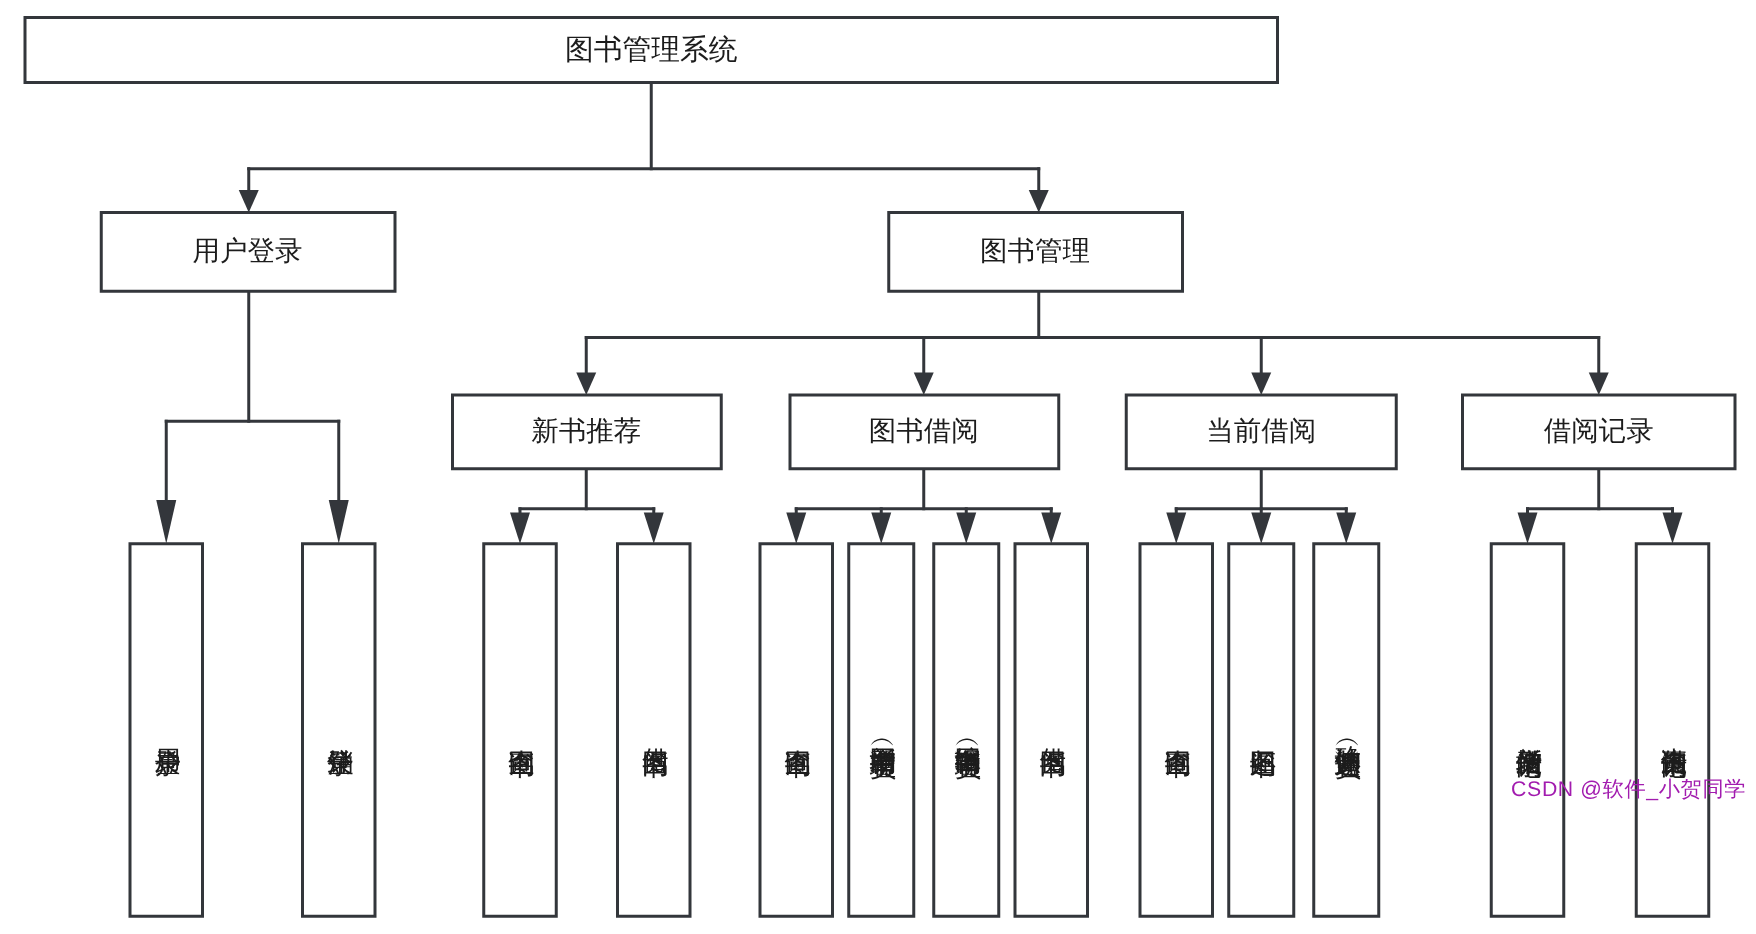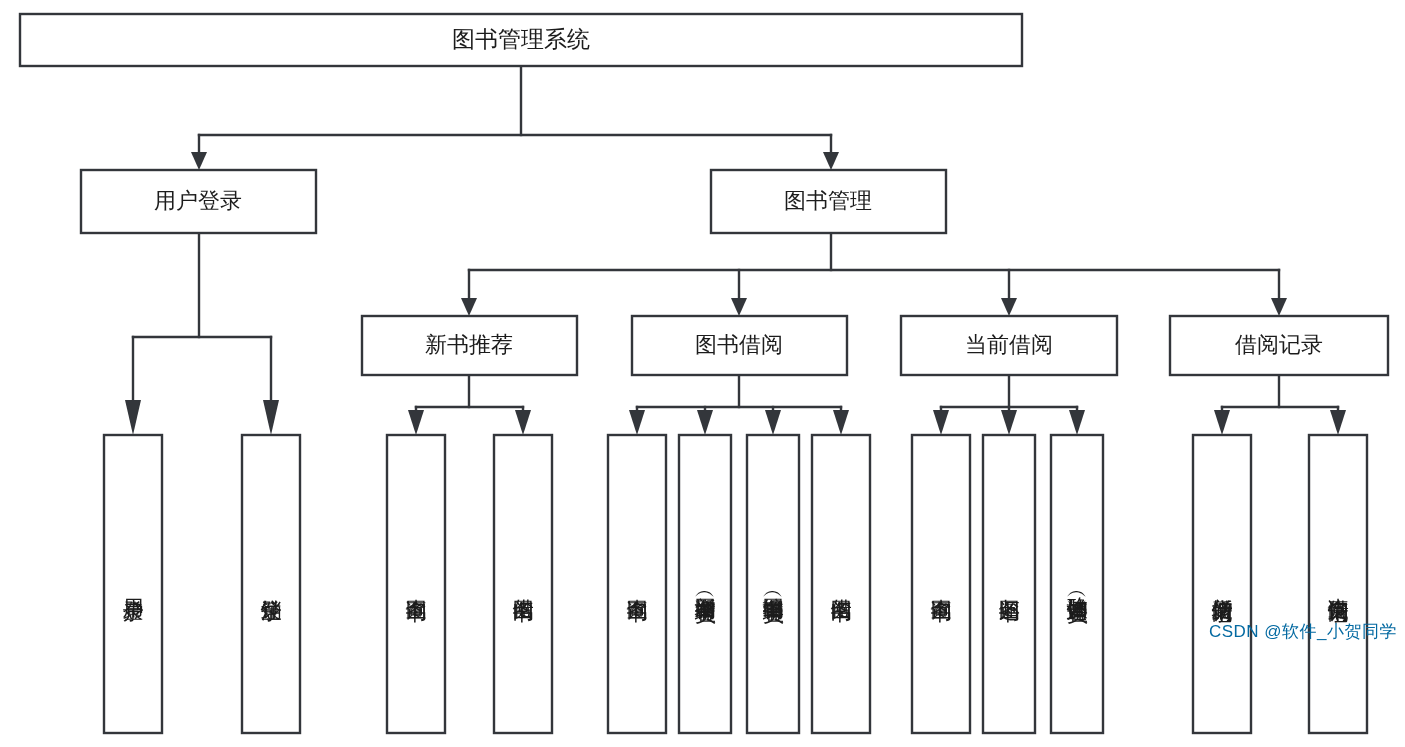--- a/index.html
+++ b/index.html
@@ -40,21 +40,21 @@
     color:#1c1c1c;
     white-space:nowrap;
     pointer-events:none;
   }
   .watermark{
     position:absolute;
     right:8px;
     bottom:4px;
     font-family:"Liberation Sans","DejaVu Sans",sans-serif;
     font-size:17px;
-    color:#0369a1;
+    color:#a21caf;
     letter-spacing:0.5px;
     white-space:nowrap;
   }
 </style>
 </head>
 <body>
 
 <div id="stage">
 
   <svg id="diagram" viewBox="0 0 1405 747">

